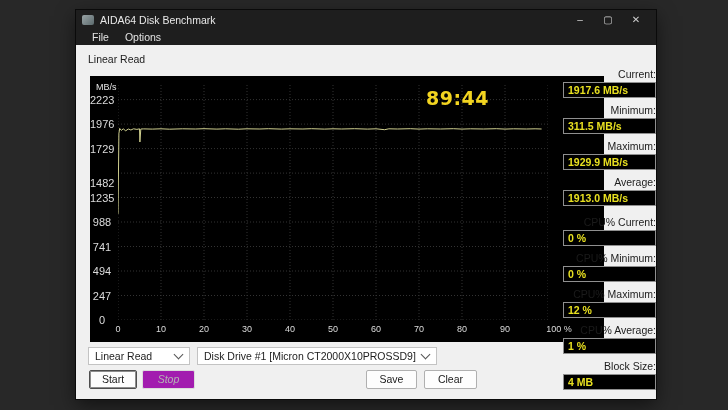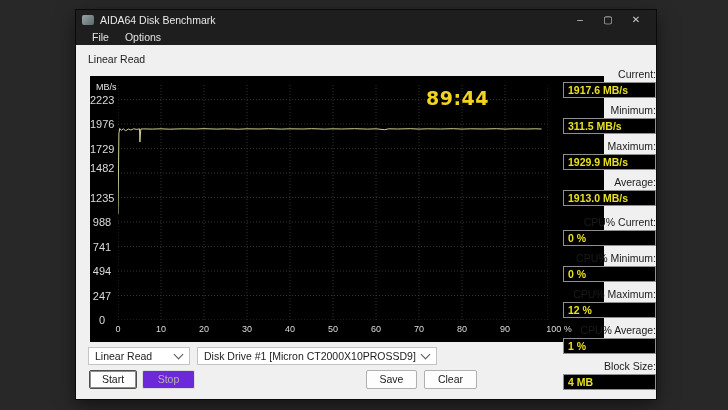--- a/index.html
+++ b/index.html
@@ -39,21 +39,21 @@
   
   .combo{position:absolute;top:302px;height:18px;background:#fff;border:1px solid #c3c3c3;
          font-size:10.5px;color:#222;display:flex;align-items:center;padding-left:6px;box-sizing:border-box;}
   .combo-text{flex:1 1 auto;white-space:nowrap;overflow:hidden;}
   .chev{width:6px;height:6px;border-right:1px solid #555;border-bottom:1px solid #555;
         transform:rotate(45deg);margin:-3px 7px 0 4px;flex:0 0 auto;}
   .btn{position:absolute;top:325px;height:19px;background:#fdfdfd;border:1px solid #b0b0b0;
        border-radius:2px;font-size:10.5px;color:#1b1b1b;text-align:center;line-height:17px;
        box-sizing:border-box;cursor:default;}
   .btn.focused{border:1px solid #4e4e4e;box-shadow:inset 0 0 0 1px #8d8d8d;}
-  .btn.disabled{color:#b4b4b4;border-color:#dcdcdc;background:#6d28d9;}
+  .btn.disabled{color:#b4b4b4;border-color:#dcdcdc;background:#a21caf;font-style:italic;}
 </style>
 </head>
 <body>
 
 <div class="screen">
   <div class="window">
 
     <div class="titlebar">
       <div class="app-icon"></div>
       <div class="title-text">AIDA64 Disk Benchmark</div>
@@ -71,21 +71,21 @@
 
     <div class="content">
       <div class="tab-label">Linear Read</div>
 
       <div class="chart-panel">
         <div class="unit-label">MB/s</div>
         <div>
             <div class="ytick" style="top: 18.5759px;">2223</div>
             <div class="ytick" style="top: 43.0675px;">1976</div>
             <div class="ytick" style="top: 67.5591px;">1729</div>
-            <div class="ytick" style="top: 87px;">1482</div>
+            <div class="ytick" style="top: 102px;">1482</div>
             <div class="ytick" style="top: 116.542px;">1235</div>
             <div class="ytick" style="top: 141.034px;">988</div>
             <div class="ytick" style="top: 165.525px;">741</div>
             <div class="ytick" style="top: 190.017px;">494</div>
             <div class="ytick" style="top: 214.508px;">247</div>
             <div class="ytick" style="top: 239px;">0</div>
           </div>
         <svg id="plot" class="plot-svg" width="430" height="235">
             <line x1="0" y1="0" x2="0" y2="235" stroke="#333333" stroke-width="1" stroke-dasharray="1,2"></line>
             <line x1="43" y1="0" x2="43" y2="235" stroke="#333333" stroke-width="1" stroke-dasharray="1,2"></line>

